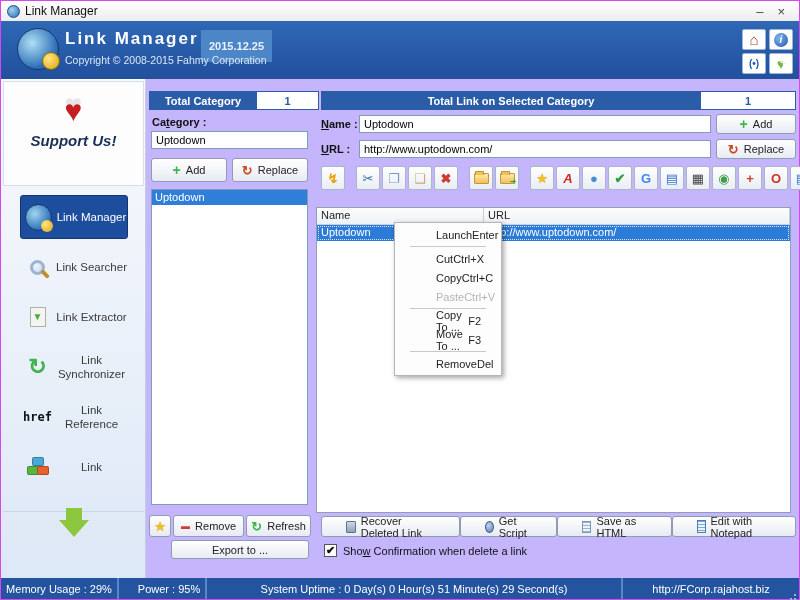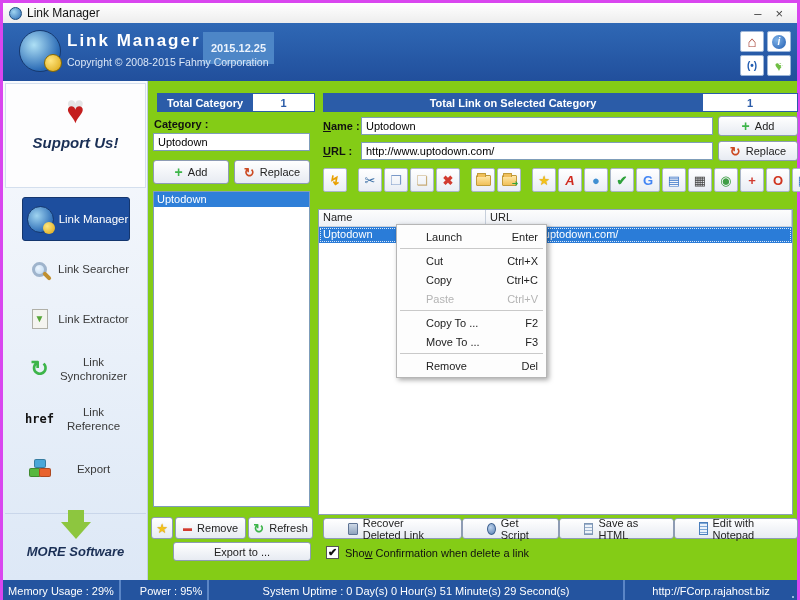--- a/index.html
+++ b/index.html
@@ -1,18 +1,18 @@
 <!DOCTYPE html>
 <html><head>
 <meta charset="utf-8">
 <style>
   * { margin:0; padding:0; box-sizing:border-box; }
   html,body { width:800px; height:600px; overflow:hidden; }
   body { font-family:"Liberation Sans", sans-serif; font-size:11px; background:#fff; }
-  #app { position:relative; width:800px; height:600px; border:3px solid #d946ef; background:#84cc16; }
+  #app { position:relative; width:800px; height:600px; border:1px solid #d946ef; background:#c4b5fd; }
 
   
   #titlebar { position:absolute; left:0; top:0; width:100%; height:20px;
     background:linear-gradient(#ffffff,#ededed); display:flex; align-items:center; padding:0 6px; }
   .app-ico { width:13px; height:13px; border-radius:50%;
     background:radial-gradient(circle at 35% 35%, #9fd4f0, #2a6ab5); margin-right:5px;
     border:1px solid #1d4e7e; }
   #titlebar .t-title { font-size:12px; color:#111; }
   .win-btns { margin-left:auto; display:flex; gap:14px; padding-right:8px; }
   .win-btns span { font-size:13px; color:#444; cursor:default; }
@@ -89,21 +89,21 @@
     display:flex; align-items:center; justify-content:center; gap:5px; font-size:11px; color:#222; cursor:pointer; }
   .g-plus { color:#3db54a; font-weight:bold; font-size:14px; line-height:1; }
   .g-replace { color:#cc4a22; font-weight:bold; font-size:13px; line-height:1; }
   .g-refresh { color:#3db54a; font-weight:bold; font-size:13px; line-height:1; }
   .g-remove { color:#d23b2f; font-size:9px; line-height:1; }
   .g-star { color:#f3c11b; font-size:13px; line-height:1; text-shadow:0 0 1px #b8860b; }
   u { text-decoration:underline; }
 
   
   #cat-panel { position:absolute; left:145px; top:78px; width:170px; height:499px; }
-  #cat-hbar { position:absolute; left:9px; top:12px; width:158px; }
+  #cat-hbar { position:absolute; left:3px; top:12px; width:170px; }
   #cat-hbar .hcount { width:62px; }
   #cat-label { position:absolute; left:6px; top:37px; font-weight:bold; color:#111; }
   #cat-input { position:absolute; left:5px; top:52px; width:157px; }
   #cat-btns { position:absolute; left:5px; top:79px; width:157px; display:flex; gap:5px; }
   #cat-btns .btn { flex:1; height:24px; }
   #cat-list { position:absolute; left:5px; top:110px; width:157px; height:316px;
     border:1px solid #7f9db9; background:#fff; }
   .list-row-sel { height:15px; background:#2f7fd8; color:#fff; padding:0 3px; line-height:15px; }
   #cat-bottom { position:absolute; left:3px; top:436px; width:162px; display:flex; gap:2px; }
   #cat-bottom .btn { height:22px; }
@@ -156,22 +156,22 @@
   .i-script { width:12px; height:12px; border-radius:50%; background:radial-gradient(circle at 35% 35%,#bcd2ec,#5b82b4); border:1px solid #3c5f8e; }
   .i-html { width:12px; height:12px; background:#eef3f9; border:1px solid #7f96b4;
     background-image:linear-gradient(#9db4d0 1px, transparent 1px); background-size:100% 3px; }
   .i-notepad { width:11px; height:13px; background:#eaf2fb; border:1px solid #4a7ebb;
     background-image:linear-gradient(#7fa8d8 1px, transparent 1px); background-size:100% 3px; }
   #confirm-row { position:absolute; left:8px; top:465px; display:flex; align-items:center; gap:6px; color:#111; }
   .cbox { width:13px; height:13px; background:#fff; border:1px solid #555; display:flex;
     align-items:center; justify-content:center; font-size:11px; color:#111; font-weight:bold; }
 
   
-  #ctx-menu { position:absolute; left:393px; top:221px; width:151px; background:#fdfdfd;
-    border:1px solid #b6b6b6; box-shadow:2px 2px 5px rgba(0,0,0,.35); padding:2px 0; }
+  #ctx-menu { position:absolute; left:393px; top:221px; width:108px; background:#fdfdfd;
+    border:1px solid #b6b6b6; box-shadow:2px 2px 5px rgba(0,0,0,.35); padding:2px 12px; }
   .mi { display:flex; height:19px; align-items:center; padding:0 8px 0 29px; color:#222; cursor:pointer; }
   .mi .ms { margin-left:auto; }
   .mi.disabled { color:#b4b4b4; cursor:default; }
   .msep { height:1px; background:#c9c9c9; margin:2px 3px; }
 
   
   #statusbar { position:absolute; left:0; top:577px; width:100%; height:21px; background:#24549f;
     display:flex; color:#fff; }
   .sseg { display:flex; align-items:center; justify-content:center; border-right:2px solid #5b86c6; }
   .sseg:last-child { border-right:none; }
@@ -251,26 +251,25 @@
         <span class="nlabel">Link Reference</span>
       </div>
       <div class="nav-item">
         <span class="nico">
             <span class="i-tools">
               <i class="b1"></i>
               <i class="b2"></i>
               <i class="b3"></i>
             </span>
           </span>
-        <span class="nlabel">Export</span>
+        <span class="nlabel">Link</span>
       </div>
     </div>
     <div class="more-box">
       <div class="big-arrow"></div>
-      <div class="more-label">MORE Software</div>
     </div>
   </div>
 
   <div id="cat-panel">
     <div id="cat-hbar" class="hbar">
       <span class="hblue">Total Category</span>
       <span class="hcount">1</span>
     </div>
     <div id="cat-label"><span>Ca</span><u>t</u><span>egory :</span></div>
     <input id="cat-input" class="tinput" value="Uptodown" style="">

